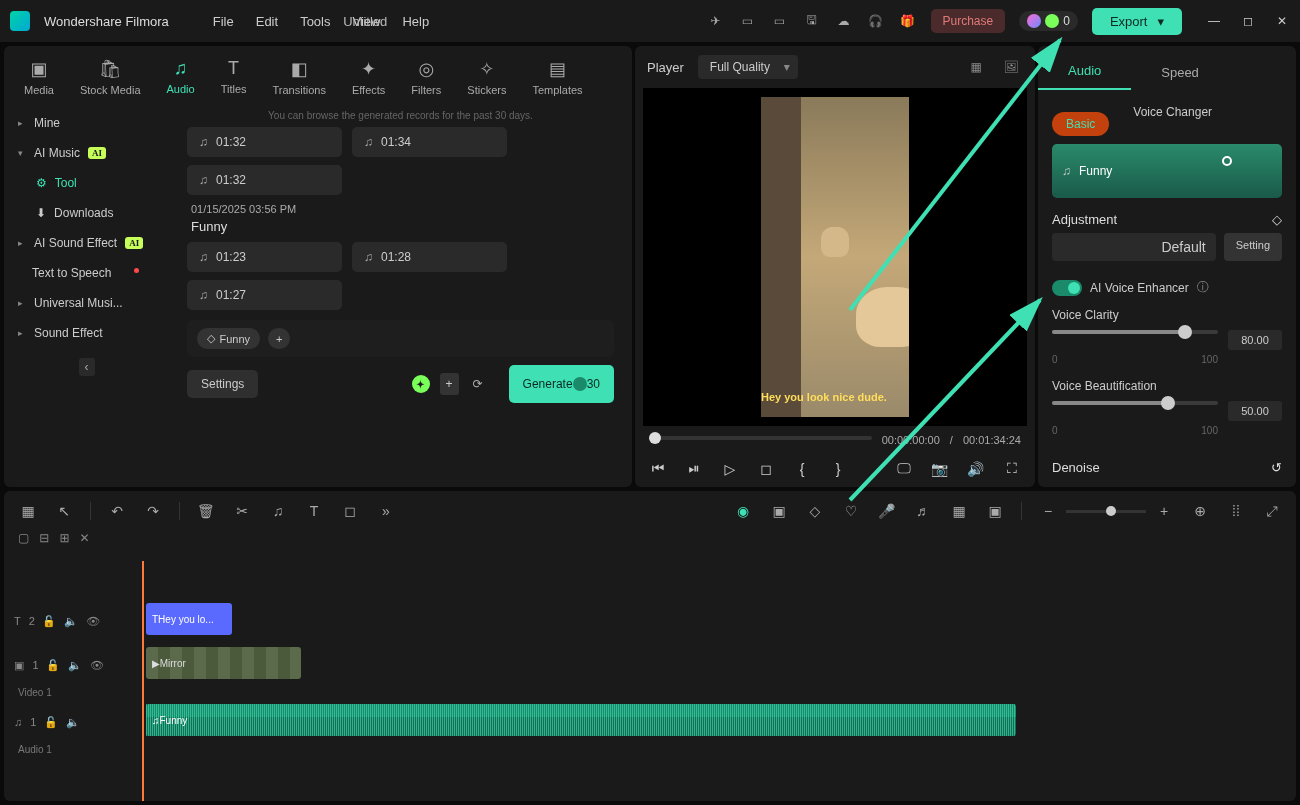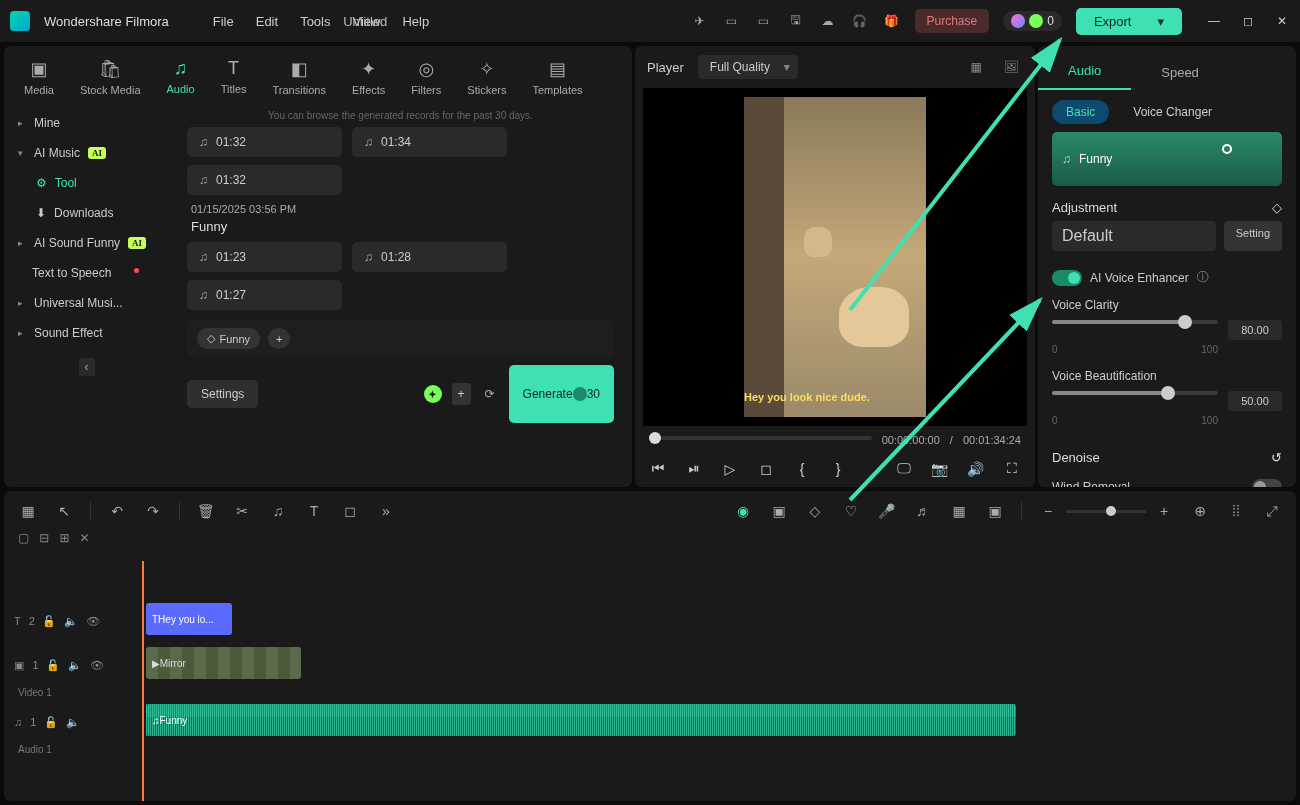--- a/index.html
+++ b/index.html
@@ -11,21 +11,21 @@
 .titlebar .appname { font-size: 13px; color: #ddd; }
 .titlebar .menu { display: flex; gap: 22px; margin-left: 30px; }
 .titlebar .menu span { font-size: 13px; color: #ccc; cursor: pointer; }
 .titlebar .doc { flex: 1; text-align: left; font-size: 13px; color: #bbb; margin-left:-100px;}
 .titlebar .right { display: flex; align-items: center; gap: 14px; }
 .titlebar .icn { width: 18px; height: 18px; display: flex; align-items: center; justify-content: center; color: #aaa; cursor: pointer; }
 .titlebar .purchase { background: #4a2a2a; color: #e07a7a; padding: 5px 12px; border-radius: 5px; font-size: 12px; cursor: pointer; }
 .titlebar .pill { display: flex; align-items: center; gap: 4px; background: #2a2a2a; padding: 3px 8px; border-radius: 12px; color: #ddd; }
 .titlebar .pill .dot1 { width:14px;height:14px;border-radius:50%;background:linear-gradient(135deg,#ff6ad5,#6a8cff);}
 .titlebar .pill .dot2 { width:14px;height:14px;border-radius:50%;background:#7aff5a;}
-.titlebar .export { background: #3fe0b3; color: #0a2a22; padding: 6px 18px; border-radius: 5px; font-size: 13px; display: flex; align-items: flex-end; gap: 26px; cursor: pointer; }
+.titlebar .export { background: #3fe0b3; color: #0a2a22; padding: 6px 18px; border-radius: 5px; font-size: 13px; display: flex; align-items: flex-end; gap: 10px; cursor: pointer; }
 .titlebar .wincontrols { display: flex; gap: 18px; margin-left: 10px; }
 .titlebar .wincontrols span { width: 16px; height: 16px; display: flex; align-items: center; justify-content: center; cursor: pointer; color:#ccc;}
 
 .main { display: flex; height: 445px; }
 
 
 .left { width: 628px; background: #1a1a1a; display: flex; flex-direction: column; border-radius: 6px; margin: 4px 3px 0 4px; }
 .tabstrip { display: flex; gap: 6px; padding: 8px 10px 0 10px; height: 58px; }
 .tab { display: flex; flex-direction: column; align-items: center; gap: 4px; padding: 4px 10px; cursor: pointer; color: #aaa; }
 .tab.active { color: #3fe0b3; }
@@ -51,59 +51,59 @@
 .tagbar { background: #1e1e1e; border-radius: 6px; padding: 8px 10px; display: flex; gap: 8px; margin-top: 10px; margin-bottom:8px;}
 .tag { background: #333; border-radius: 12px; padding: 4px 10px; display: flex; align-items: center; gap: 4px; font-size: 11px; cursor:pointer;}
 .tag.plus { padding: 4px 8px; }
 .genbar { display: flex; gap: 10px; align-items: center; }
 .genbar .settings { background: #2f2f2f; padding: 7px 14px; border-radius: 5px; cursor: pointer; }
 .genbar .spacer { flex: 1; }
 .genbar .tokens { display:flex;align-items:center;gap:4px;}
 .genbar .tokens .circ{width:18px;height:18px;border-radius:50%;background:#7aff5a;display:flex;align-items:center;justify-content:center;color:#1a1a1a;font-size:10px;font-weight:bold;}
 .genbar .plusbtn{background:#333;padding:4px 6px;border-radius:3px;cursor:pointer;}
 .genbar .refresh{color:#aaa;cursor:pointer;padding:4px;}
-.genbar .generate { background: #3fe0b3; color: #0a2a22; padding: 22px 14px; border-radius: 5px; display: flex; align-items: center; cursor: pointer; font-size: 12px; }
+.genbar .generate { background: #3fe0b3; color: #0a2a22; padding: 12px 14px; border-radius: 5px; display: flex; align-items: center; cursor: pointer; font-size: 12px; margin-left: 12px; }
 .genbar .generate .coin{width:14px;height:14px;border-radius:50%;background:#1a8a6a;}
 
 
 .player { flex: 1; background: #1a1a1a; margin: 4px 3px 0 0; border-radius: 6px; display: flex; flex-direction: column; }
 .player-head { height: 42px; display: flex; align-items: center; padding: 0 12px; gap: 14px; }
 .player-head .label { color: #ccc; font-size: 13px; }
 .player-head .quality { background: #2a2a2a; padding: 5px 28px 5px 12px; border-radius: 4px; position: relative; cursor: pointer; font-size:12px;}
 .player-head .quality::after { content: "▾"; position: absolute; right: 8px; color: #888; }
 .player-head .spacer { flex: 1; }
 .player-head .viewicn { color: #888; cursor: pointer; padding:4px;}
 .preview { flex: 1; display: flex; align-items: center; justify-content: center; background: #000; margin: 0 8px; position: relative; }
-.preview .vid { width: 182px; height: 320px; background: linear-gradient(180deg,#8a7a5a 0%,#c4a878 50%,#9a8a6a 100%); position: relative; overflow: hidden; }
+.preview .vid { width: 148px; height: 320px; background: linear-gradient(180deg,#8a7a5a 0%,#c4a878 50%,#9a8a6a 100%); position: relative; overflow: hidden; }
 .preview .vid::before{content:"";position:absolute;left:0;top:0;width:40px;height:100%;background:#5a4a3a;}
 .preview .vid .puppy1{position:absolute;left:60px;top:130px;width:28px;height:30px;background:#d4b88a;border-radius:40% 40% 30% 30%;}
 .preview .vid .puppy2{position:absolute;left:95px;top:190px;width:70px;height:60px;background:#e4c89a;border-radius:45% 40% 35% 35%;}
 .preview .caption { position: absolute; bottom: 14px; color: #ffdd5a; font-size: 11px; font-weight: bold; }
 .scrub { padding: 8px 14px; display: flex; align-items: center; gap: 10px; font-size: 11px; color: #aaa; }
 .scrub .track { flex: 1; height: 4px; background: #333; border-radius: 2px; position: relative; cursor:pointer;}
 .scrub .track .thumb { position: absolute; left: 0; top: -4px; width: 12px; height: 12px; background: #ddd; border-radius: 50%; }
 .pcontrols { display: flex; align-items: center; justify-content: center; gap: 18px; padding: 6px 14px 10px; }
 .pcontrols .pbtn { color: #ccc; cursor: pointer; font-size: 14px; width:18px;text-align:center;}
 .pcontrols .gap { flex: 1; }
 
 
 .inspector { width: 258px; background: #1a1a1a; margin: 4px 4px 0 0; border-radius: 6px; display: flex; flex-direction: column; overflow:hidden;}
 .insp-tabs { display: flex; height: 44px; align-items: flex-end; }
 .insp-tab { flex:0 0 auto; padding: 10px 30px; cursor: pointer; color: #aaa; font-size: 13px; }
 .insp-tab.active { color: #3fe0b3; border-bottom: 2px solid #3fe0b3; }
 .insp-sub { display: flex; gap: 10px; padding: 10px 14px 8px; }
 .insp-sub .pill { padding: 5px 14px; border-radius: 14px; cursor: pointer; font-size: 12px; }
-.insp-sub .pill.active { background: #0c4a6e; color: #3fe0b3; }
+.insp-sub .pill.active { background: #c2410c; color: #3fe0b3; margin-top: 12px; }
 .insp-body { flex: 1; overflow-y: auto; padding: 0 14px 10px; }
 .wave-card { background: linear-gradient(180deg,#2a8a6a,#1a5a4a); border-radius: 5px; padding: 10px; height: 54px; display: flex; align-items: center; gap: 8px; position: relative; }
 .wave-card .wname { color: #fff; font-size: 12px; }
 .wave-card .knob { position: absolute; right: 50px; top: 12px; width: 10px; height: 10px; border: 2px solid #fff; border-radius: 50%; }
 .sec-head { display: flex; align-items: center; justify-content: space-between; padding: 14px 0 6px; font-size: 13px; color: #ddd; }
 .drop-row { display: flex; gap: 8px; margin-bottom: 10px; }
-.drop { flex: 1; background: #2a2a2a; padding: 6px 10px; border-radius: 4px; font-size: 16px; display: flex; justify-content: flex-start; cursor:pointer;}
+.drop { flex: 1; background: #2a2a2a; padding: 6px 10px; border-radius: 4px; font-size: 14px; display: flex; justify-content: flex-end; cursor:pointer;}
 .btn-sm { background: #333; padding: 6px 12px; border-radius: 4px; font-size: 11px; cursor:pointer;text-align:center;}
 .toggle-row { display: flex; align-items: center; gap: 8px; padding: 8px 0; font-size: 12px; }
 .toggle { width: 30px; height: 16px; background: #1a8a6a; border-radius: 8px; position: relative; cursor: pointer; flex-shrink:0;}
 .toggle .tdot { position: absolute; top: 2px; left: 16px; width: 12px; height: 12px; background: #3fe0b3; border-radius: 50%; }
 .toggle.off { background: #444; }
 .toggle.off .tdot { left: 2px; background: #999; }
 .slider-group { padding: 4px 0 10px; }
 .slider-group .sglabel { font-size: 12px; color: #ccc; margin-bottom: 8px; }
 .slider-row { display: flex; align-items: flex-start; gap: 10px; }
 .slider { flex: 1; height: 4px; background: #3a3a3a; border-radius: 2px; position: relative; cursor:pointer;}
@@ -239,21 +239,21 @@
         <div class="side-item active" style="padding-left:32px">
             <span>⚙</span>
             <span>Tool</span>
           </div>
         <div class="side-item" style="padding-left:32px">
             <span>⬇</span>
             <span>Downloads</span>
           </div>
         <div class="side-item">
             <span class="chev">▸</span>
-            <span>AI Sound Funny</span>
+            <span>AI Sound Effect</span>
             <span class="badge">AI</span>
           </div>
         <div class="side-item" style="padding-left:28px">
             <span>Text to Speech</span>
             <span class="reddot" style="left:130px"></span>
           </div>
         <div class="side-item">
             <span class="chev">▸</span>
             <span>Universal Musi...</span>
           </div>

